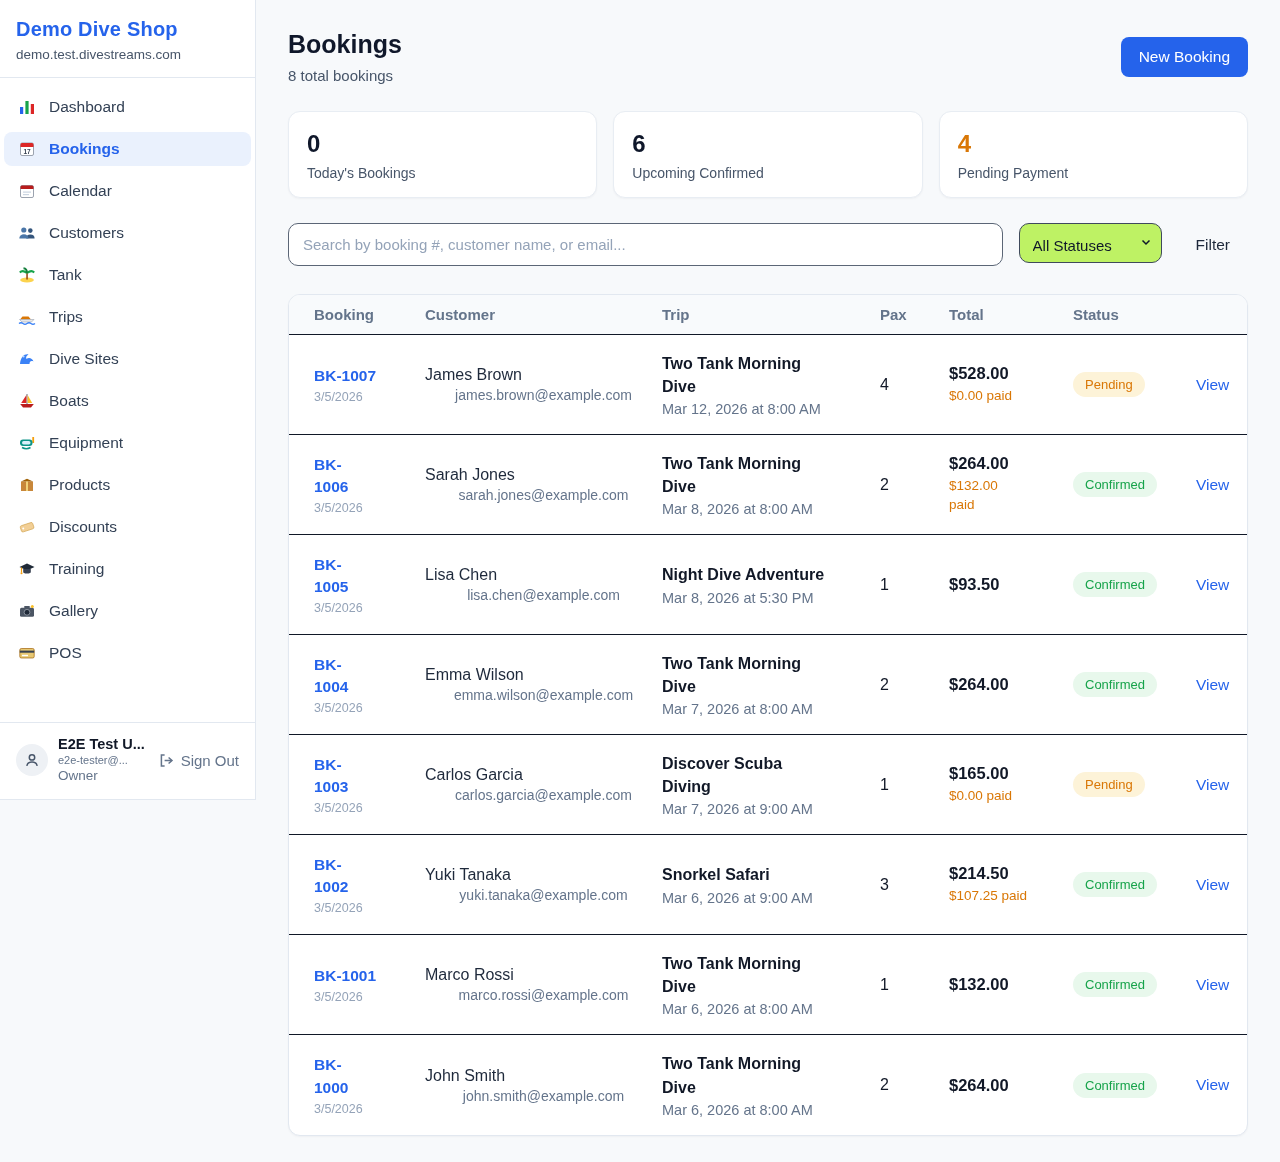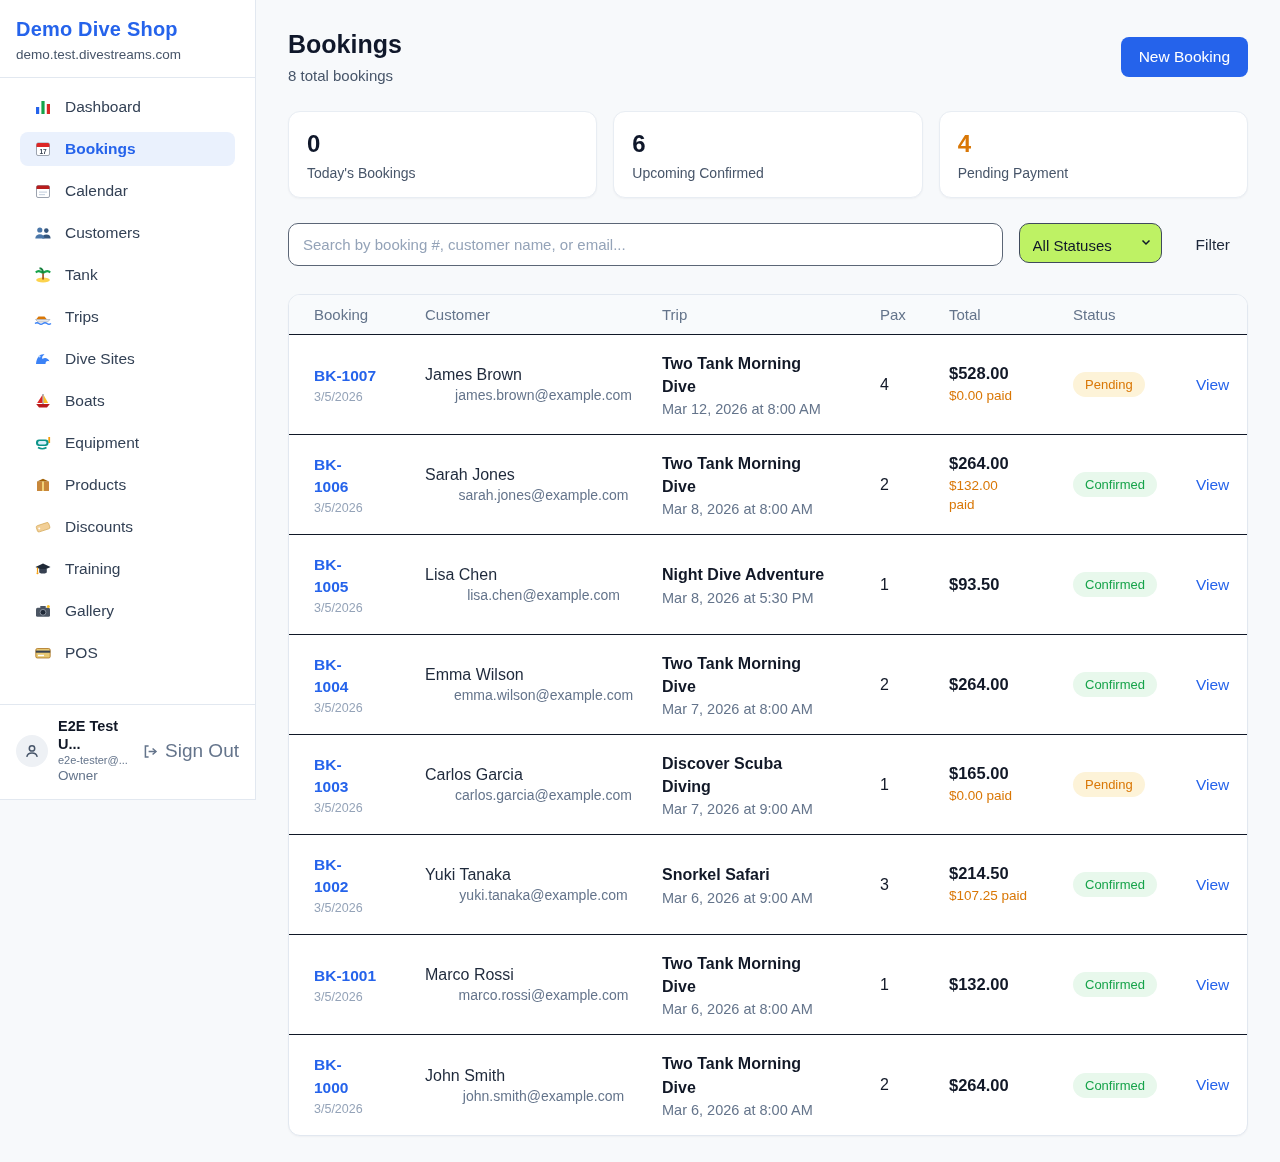--- a/index.html
+++ b/index.html
@@ -12,21 +12,21 @@
     overflow:hidden;
   }
   
   .sidebar{
     position:absolute; top:0; left:0; width:256px; height:800px;
     background:#ffffff; border-right:1px solid #e2e8f0; border-bottom:1px solid #e2e8f0;
   }
   .brand{ padding:18px 16px 15px; border-bottom:1px solid #e2e8f0; }
   .brand-name{ font-size:20px; font-weight:700; color:#2563eb; letter-spacing:.2px; }
   .brand-domain{ font-size:13.5px; color:#475569; margin-top:6px; }
-  .nav{ padding:12px 20px 0; }
+  .nav{ padding:12px 4px 0; }
   .nav-item{
     display:flex; align-items:center; gap:13px;
     padding:8px 14px; margin-bottom:8px; border-radius:8px;
     font-size:15.5px; color:#334155; cursor:pointer;
   }
   .nav-item.active{ background:#eaf1fd; color:#2563eb; font-weight:600; }
   .nav-icon{ width:18px; height:18px; flex:0 0 18px; display:flex; }
   .user-section{
     position:absolute; bottom:0; left:0; right:0;
     border-top:1px solid #e2e8f0; padding:12px 16px 14px;
@@ -35,21 +35,21 @@
   .avatar{
     width:32px; height:32px; border-radius:50%; background:#eef1f5;
     display:flex; align-items:center; justify-content:center; flex:0 0 32px;
   }
   .user-info{ min-width:0; line-height:1.25; }
   .user-name{ font-size:14.5px; font-weight:700; color:#111827; }
   .user-email{ font-size:11px; color:#64748b; margin-top:1px; }
   .user-role{ font-size:13.5px; color:#64748b; }
   .signout-btn{
     margin-left:auto; display:flex; align-items:center; gap:6px;
-    background:none; border:none; color:#64748b; font-size:19px;
+    background:none; border:none; color:#64748b; font-size:15px;
     font-family:inherit; cursor:pointer; white-space:nowrap;
   }
   
   .main{ position:absolute; left:256px; top:0; width:1024px; padding:30px 32px; }
   .page-header{ display:flex; align-items:flex-start; justify-content:space-between; }
   .page-title{ font-size:25px; font-weight:700; color:#0f172a; }
   .page-subtitle{ font-size:15px; color:#475569; margin-top:8px; }
   .primary-btn{
     background:#2563eb; color:#fff; border:none; border-radius:8px;
     font-family:inherit; font-size:15.5px; font-weight:500;
@@ -88,21 +88,21 @@
     margin-top:28px; background:#fff; border:1px solid #e2e8f0; border-radius:12px;
     overflow:hidden; box-shadow:0 1px 2px rgba(15,23,42,.04);
   }
   .thead,.trow{
     display:grid;
     grid-template-columns:111px 237px 218px 69px 124px 123px 1fr;
     padding-left:25px; padding-right:16px;
   }
   .thead{
     height:40px; align-items:center; background:#f8fafc;
-    font-size:15px; font-weight:400; color:#64748b;
+    font-size:15px; font-weight:700; color:#64748b;
     border-bottom:1px solid #111827;
   }
   .trow{ min-height:100px; align-items:center; }
   .trow:not(:last-child){ border-bottom:1px solid #111827; }
   .booking-id{ font-size:15.5px; font-weight:600; color:#2563eb; white-space:pre-line; line-height:1.45; cursor:pointer; }
   .booking-date{ font-size:12.5px; color:#94a3b8; margin-top:3px; }
   .cust-name{ font-size:16px; color:#1e293b; }
   .cust-email{ font-size:14px; color:#64748b; margin-top:3px;text-align:center; }
   .trip-name{ font-size:16px; font-weight:600; color:#111827; white-space:pre-line; line-height:1.45; }
   .trip-dt{ font-size:14.5px; color:#64748b; margin-top:3px; }

